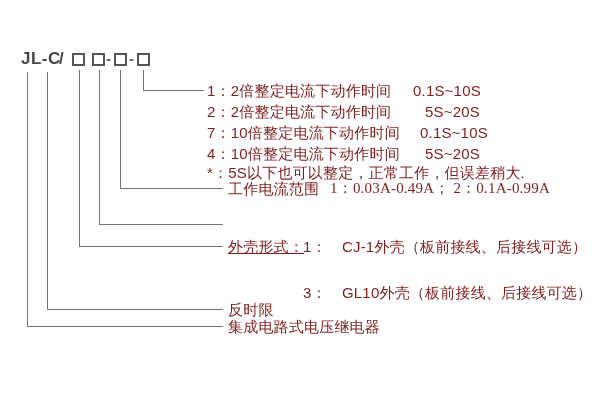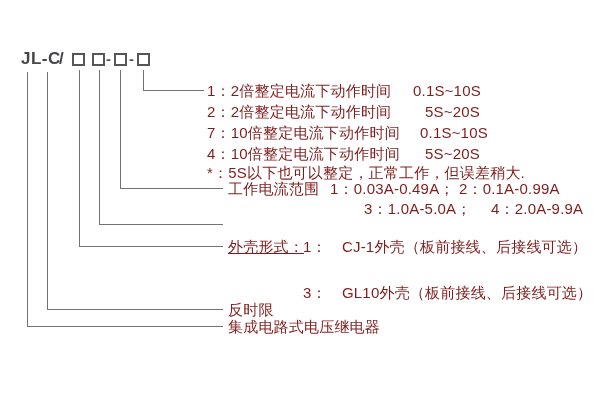--- a/index.html
+++ b/index.html
@@ -53,23 +53,22 @@
     <span class="val" style="left:213px;">0.1S~10S</span>
   </div>
   <div class="row" style="left:207px; top:145px;">
     <span class="inl">4：10倍整定电流下动作时间</span>
     <span class="val" style="left:218px;">5S~20S</span>
   </div>
   <div class="row" style="left:207px; top:164px;">*：5S以下也可以整定，正常工作，但误差稍大.</div>
 
   <div class="row" style="left:228px; top:180px;">
     <span class="inl">工作电流范围</span>
-    <span class="val" style="left:102px;">1：0.03A-0.49A； 2：0.1A-0.99A</span>
+    <span class="val" style="left:102px;font-family:Liberation Serif, serif;">1：0.03A-0.49A； 2：0.1A-0.99A</span>
   </div>
-  <div class="row" style="left:364px; top:200px;">3：1.0A-5.0A；　 4：2.0A-9.9A</div>
 
 
   <div class="row" style="left:228px; top:238px;text-decoration:underline;">
     <span class="inl">外壳形式：</span>
     <span class="val" style="left:75px;">1：　CJ-1外壳（板前接线、后接线可选）</span>
   </div>
   <div class="row" style="left:303px; top:284px;">3：　GL10外壳（板前接线、后接线可选）</div>
 
   <div class="row" style="left:228px; top:301px;">反时限</div>
   <div class="row" style="left:228px; top:318px;">集成电路式电压继电器</div>

